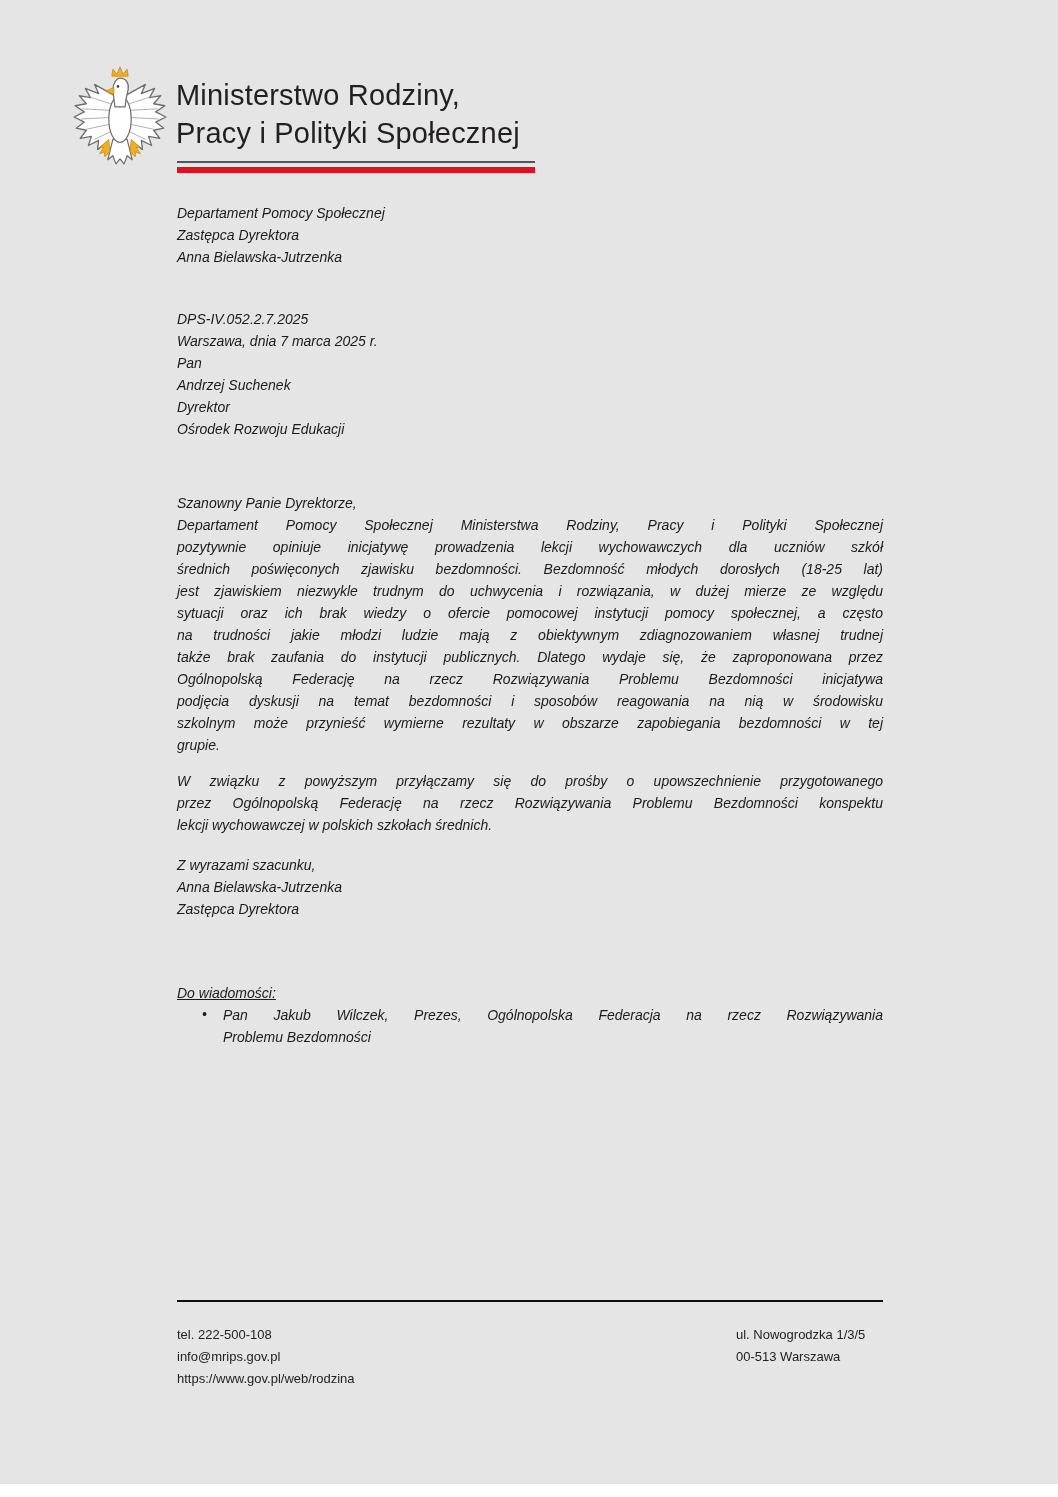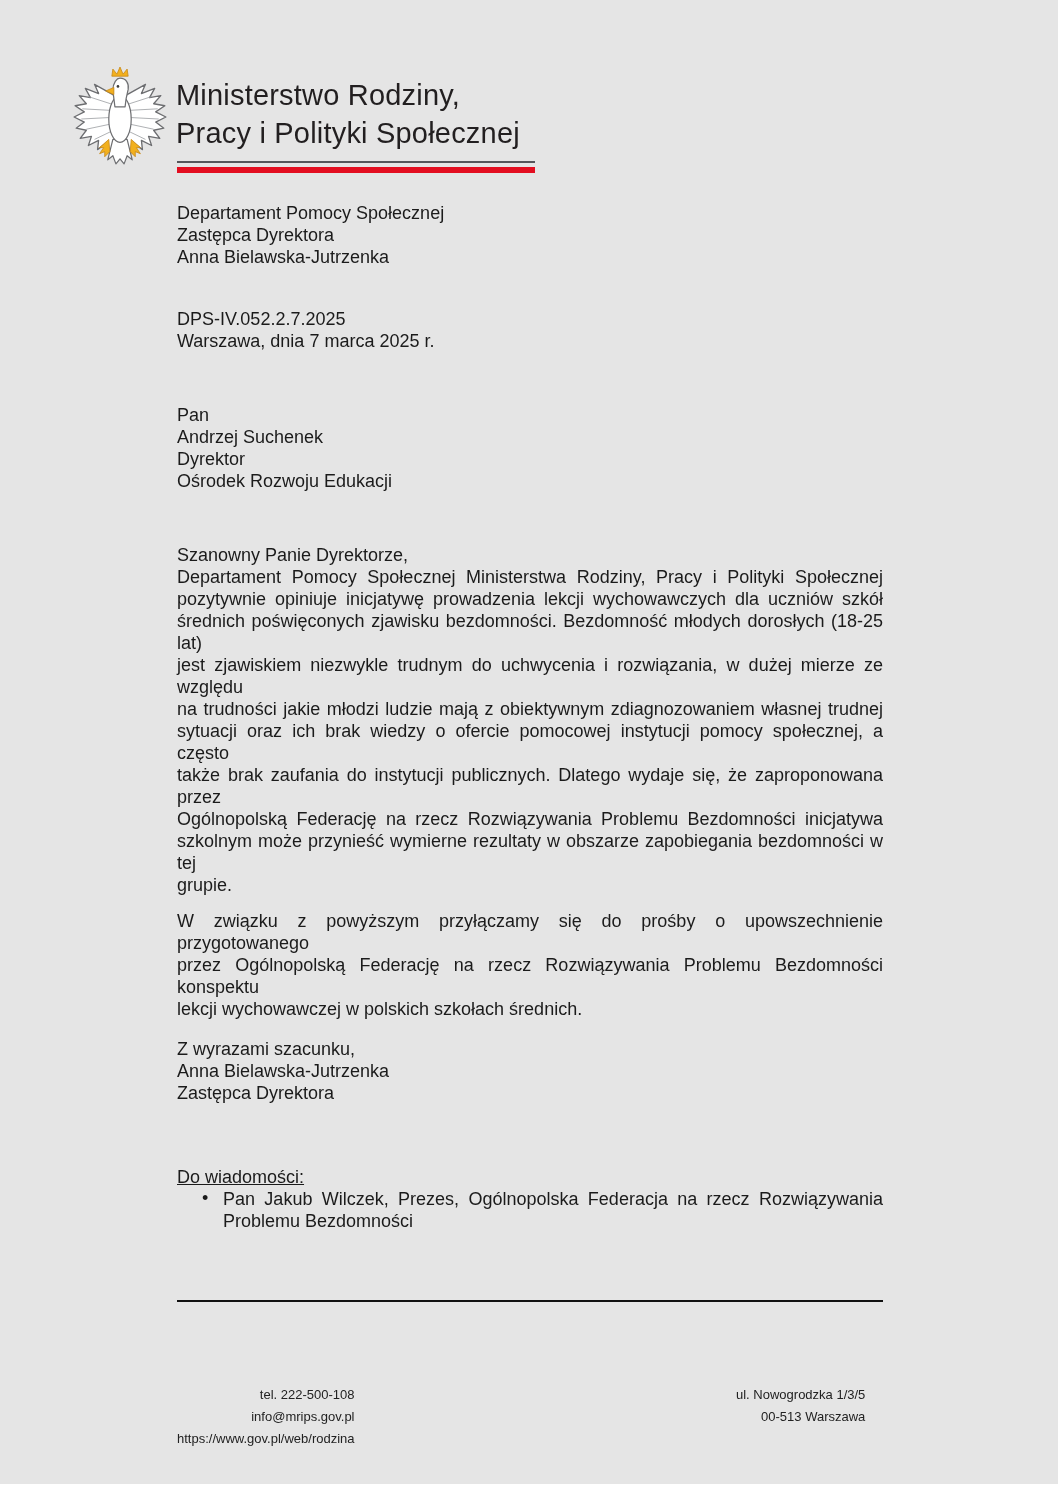--- a/index.html
+++ b/index.html
@@ -19,43 +19,43 @@
     position:absolute; left:176px; top:76px;
     font-size:29px; line-height:38px; color:#221f20;
     letter-spacing:0.2px; white-space:nowrap;
   }
   .rule-gray { position:absolute; left:177px; top:161px; width:358px; height:2px; }
   .rule-red  { position:absolute; left:177px; top:167px; width:358px; height:6px; }
 
   
   .content {
     position:absolute; left:177px; top:196px; width:706px;
-    font-size:18px; line-height:22px;
+    font-size:14px; line-height:22px;font-style:italic;
   }
   .content .line { min-height:22px; }
   .stretch { text-align:justify; text-align-last:justify; }
 
   .sender    { margin-top:6px;  }
   .ref       { margin-top:40px; }
-  .recipient { margin-top:52px; }
+  .recipient { }
   .body1     { margin-top:52px; }
   .para2     { margin-top:14px; }
   .closing   { margin-top:18px; }
   .cc        { margin-top:62px; }
 
   .cc-heading { text-decoration:underline; }
   .cc-item { position:relative; }
   .cc-bullet { position:absolute; left:25px; top:-1px; }
   .cc-text { margin-left:46px; }
 
   
   .footer-rule { position:absolute; left:177px; top:1300px; width:706px; height:2px; background:#111111; }
   .footer {
-    position:absolute; left:177px; top:1384px; width:706px; height:80px;
-    font-size:13px; line-height:22px; color:#222222;text-align:right;
+    position:absolute; left:177px; top:1324px; width:706px; height:80px;
+    font-size:13px; line-height:22px; color:#222222;
   }
   .footer-left  { position:absolute; left:0;    top:0; }
   .footer-right { position:absolute; left:528px; top:0;margin-left:31px; }
 </style>
 </head>
 <body>
 
 <div class="page">
 
   <div class="emblem">
@@ -110,24 +110,25 @@
         <div class="line">Ośrodek Rozwoju Edukacji</div>
       </div>
 
     <div class="body1">
       <div class="line">Szanowny Panie Dyrektorze,</div>
       <div>
           <div class="line stretch">Departament Pomocy Społecznej Ministerstwa Rodziny, Pracy i Polityki Społecznej</div>
           <div class="line stretch">pozytywnie opiniuje inicjatywę prowadzenia lekcji wychowawczych dla uczniów szkół</div>
           <div class="line stretch">średnich poświęconych zjawisku bezdomności. Bezdomność młodych dorosłych (18-25 lat)</div>
           <div class="line stretch">jest zjawiskiem niezwykle trudnym do uchwycenia i rozwiązania, w dużej mierze ze względu</div>
+          <div class="line stretch">sytuacji oraz ich brak wiedzy o ofercie pomocowej instytucji pomocy społecznej, a często</div>
           <div class="line stretch">na trudności jakie młodzi ludzie mają z obiektywnym zdiagnozowaniem własnej trudnej</div>
-          <div class="line stretch">sytuacji oraz ich brak wiedzy o ofercie pomocowej instytucji pomocy społecznej, a często</div>
           <div class="line stretch">także brak zaufania do instytucji publicznych. Dlatego wydaje się, że zaproponowana przez</div>
           <div class="line stretch">Ogólnopolską Federację na rzecz Rozwiązywania Problemu Bezdomności inicjatywa</div>
+          <div class="line stretch">podjęcia dyskusji na temat bezdomności i sposobów reagowania na nią w środowisku</div>
           <div class="line stretch">szkolnym może przynieść wymierne rezultaty w obszarze zapobiegania bezdomności w tej</div>
           <div class="line">grupie.</div>
         </div>
     </div>
 
     <div class="para2">
         <div class="line stretch">W związku z powyższym przyłączamy się do prośby o upowszechnienie przygotowanego</div>
         <div class="line stretch">przez Ogólnopolską Federację na rzecz Rozwiązywania Problemu Bezdomności konspektu</div>
         <div class="line">lekcji wychowawczej w polskich szkołach średnich.</div>
       </div>

